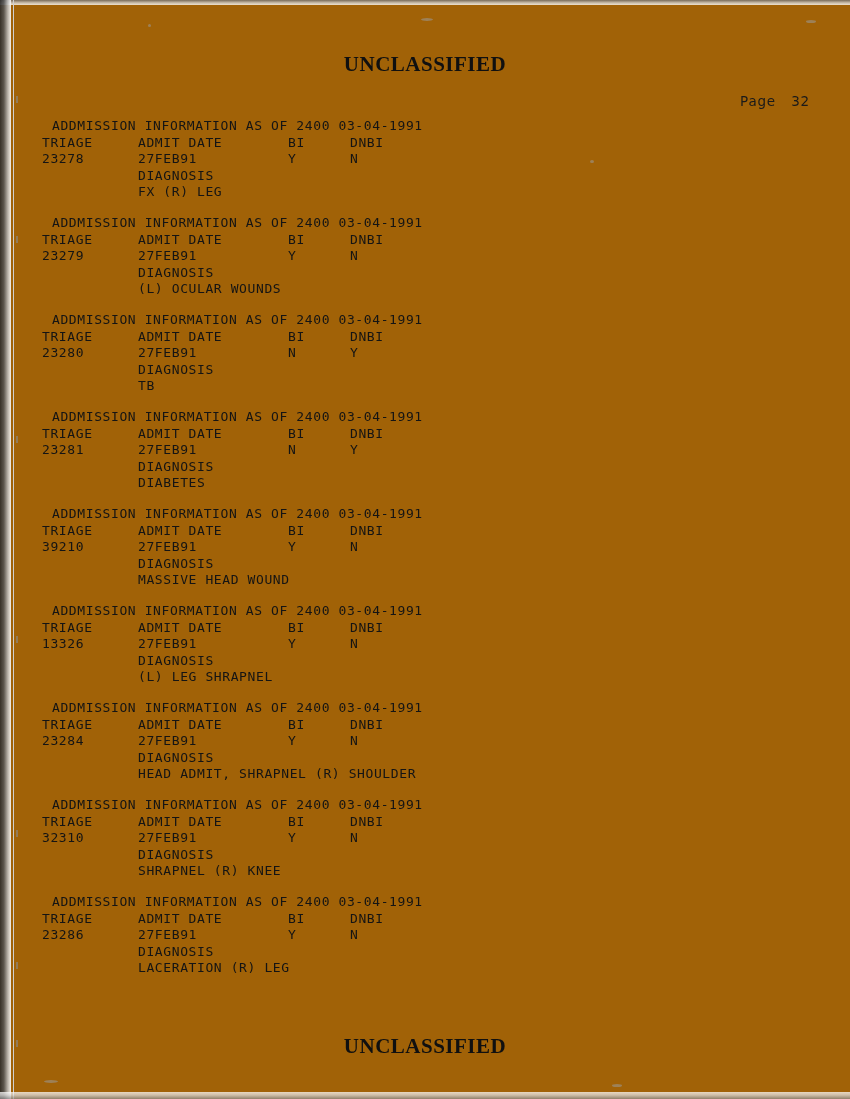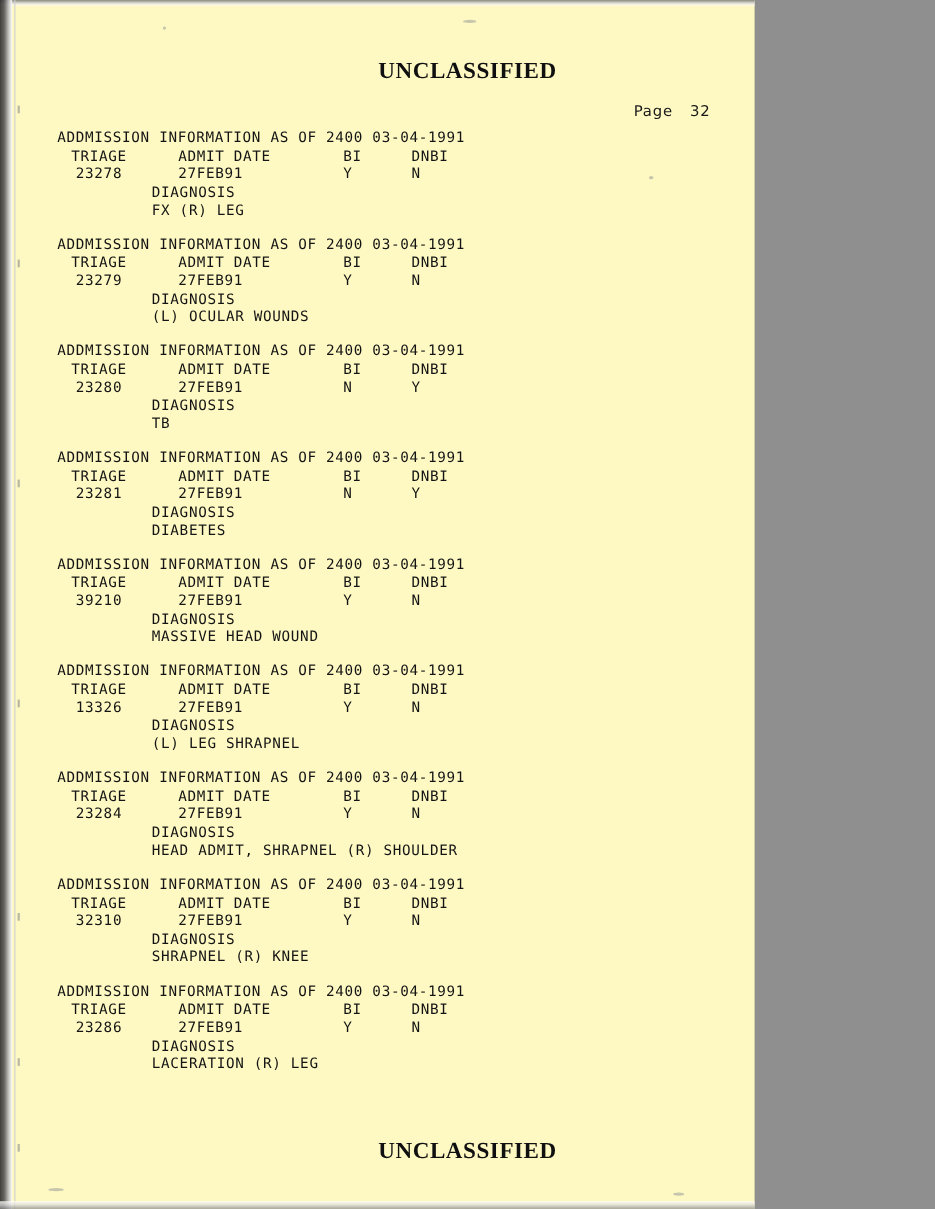--- a/index.html
+++ b/index.html
@@ -2,23 +2,23 @@
 <html><head>
 <meta charset="utf-8">
 <style>
   html, body {
     margin: 0;
     padding: 0;
     background: #8f8f8f;
   }
   .page {
     position: relative;
-    width: 686px;
+    width: 850px;
     height: 1099px;
-    background: #fef9c3;
+    background: #a16207;
     overflow: hidden;
     font-family: "DejaVu Sans Mono", monospace;
     box-sizing: border-box;
   }
   
   .scan-left-edge {
     position: absolute;
     left: 0; top: 0;
     width: 11px; height: 1099px;
     background: linear-gradient(to right, #2b2b2b 0%, #555 35%, #b9b9b9 70%, #ffffff 100%);
@@ -98,22 +98,22 @@
     letter-spacing: .6px;
     color: #141414;
     white-space: pre;
   }
   .rec-header { padding-left: 10px; }
   .rec-cols { padding-left: 0px; }
   .rec-vals { padding-left: 0px; }
   .rec-diaglabel { padding-left: 96px; }
   .rec-diagvalue { padding-left: 96px; }
 
-  .col-triage { display: inline-block; width: 96px; text-align: center; }
-  .col-date { display: inline-block; width: 110px; margin-left: 24px; }
+  .col-triage { display: inline-block; width: 96px; }
+  .col-date { display: inline-block; width: 110px; }
   .col-bi { display: inline-block; width: 62px; margin-left: 40px; }
   .col-dnbi { display: inline-block; width: 60px; }
 </style>
 </head>
 <body>
 
 <div class="page">
 
   <div class="scan-top-edge"></div>
   <div class="scan-left-edge"></div>

